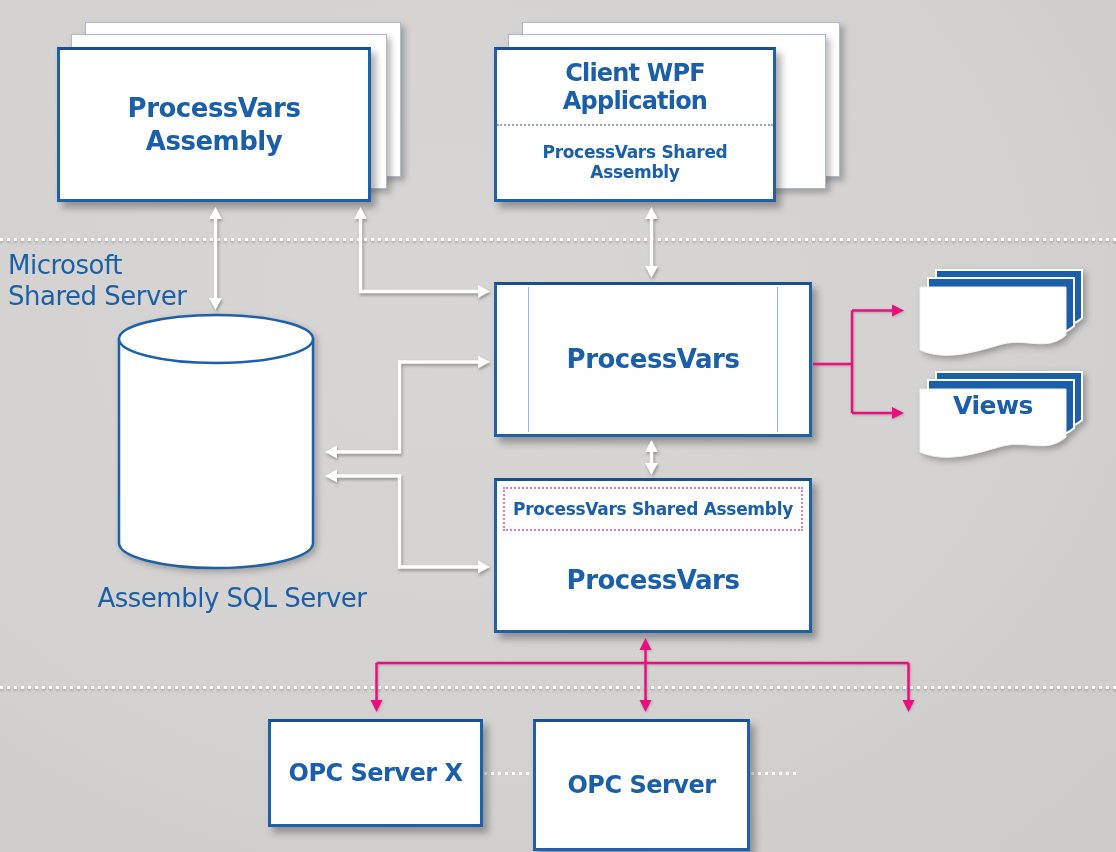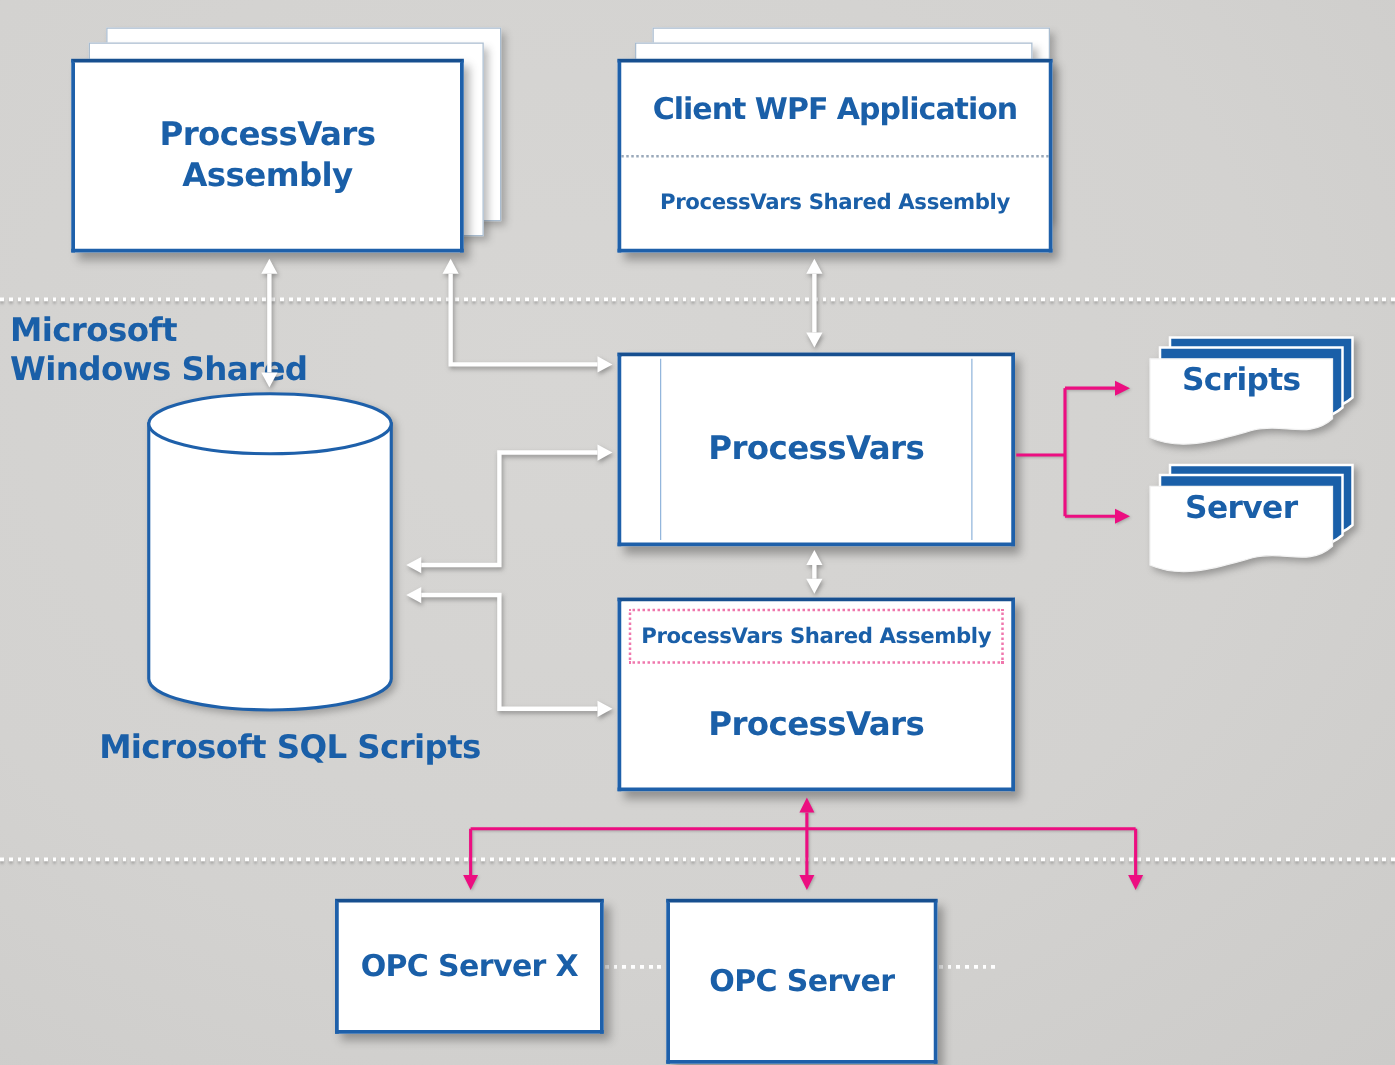--- a/index.html
+++ b/index.html
@@ -37,21 +37,21 @@
     position:absolute;height:3px;left:0;right:0;
     background:repeating-linear-gradient(90deg,#ffffff 0 3px,rgba(255,255,255,0) 3px 7px);
     filter:drop-shadow(0 2px 1px rgba(90,90,90,.35));
   }
   .dotseg{
     position:absolute;height:3px;
     background:repeating-linear-gradient(90deg,#ffffff 0 3px,rgba(255,255,255,0) 3px 7px);
   }
   
   .freelabel{
-    position:absolute;font-weight:bold;color:#1a5fa8;
+    position:absolute;font-weight:normal;color:#1a5fa8;
     font-size:26px;line-height:31px;letter-spacing:-.5px;
   }
   
   .sidebar-line{position:absolute;top:2px;bottom:2px;width:1px;background:#93b6dc;}
   
   .opc-inner{position:absolute;inset:0;display:flex;flex-direction:column;align-items:stretch;}
   .assembly-box{
     margin:6px 6px 0 6px;height:44px;border:2px dotted #f077ad;
     display:flex;align-items:center;justify-content:center;
     font-size:17px;font-weight:bold;color:#1a5fa8;letter-spacing:-.3px;box-sizing:border-box;
@@ -79,65 +79,64 @@
   <div class="page" style="left:71px;top:34px;width:316px;height:155px"></div>
   <div class="node title-lg" style="left:57px;top:47px;width:314px;height:155px">
     <div>
       <div>ProcessVars</div>
       <div>Assembly</div>
     </div>
   </div>
 
   <div class="page" style="left:522px;top:22px;width:318px;height:155px"></div>
   <div class="page" style="left:508px;top:34px;width:318px;height:155px"></div>
-  <div class="node" style="left:494px;top:47px;width:348px;height:155px">
+  <div class="node" style="left:494px;top:47px;width:282px;height:155px">
     <div class="wpf-inner">
       <div class="wpf-row t">Client WPF Application</div>
       <div class="wpf-row s">ProcessVars Shared Assembly</div>
     </div>
   </div>
 
   <div class="freelabel" style="left:8px;top:250px">
     <div>Microsoft</div>
-    <div>Windows Shared</div>
+    <div>Shared Server</div>
   </div>
 
   <svg style="left:114px;top:310px" width="204" height="268" viewBox="0 0 204 268">
     <g style="filter:drop-shadow(3px 3px 3px rgba(60,60,60,.35))">
       <path d="M5 29 V233 a97 25 0 0 0 194 0 V29 Z" fill="#ffffff" stroke="#1e60aa" stroke-width="2.5"></path>
       <ellipse cx="102" cy="29" rx="97" ry="24" fill="#ffffff" stroke="#1e60aa" stroke-width="2.5"></ellipse>
     </g>
   </svg>
-  <div class="freelabel" style="left:62px;top:583px;width:340px;text-align:center">Microsoft SQL Scripts</div>
+  <div class="freelabel" style="left:62px;top:583px;width:340px;text-align:center">Assembly SQL Server</div>
 
   <div class="node title-lg" style="left:494px;top:282px;width:318px;height:155px">
     <div class="sidebar-line" style="left:31px"></div>
     <div class="sidebar-line" style="right:31px"></div>
     <div>
       <div>ProcessVars</div>
     </div>
   </div>
 
   <svg style="left:910px;top:269px" width="180" height="100" viewBox="0 0 180 100">
     <g style="filter:drop-shadow(3px 3px 3px rgba(60,60,60,.4))">
       <path transform="translate(25,0)" d="M1 1 H147 V49 C128 66 108 52 84 58 C58 65 28 76 1 64 Z" fill="#1a5fa8" stroke="#ffffff" stroke-width="2"></path>
       <path transform="translate(17,8)" d="M1 1 H147 V49 C128 66 108 52 84 58 C58 65 28 76 1 64 Z" fill="#1a5fa8" stroke="#ffffff" stroke-width="2"></path>
       <path transform="translate(9,17)" d="M1 1 H147 V49 C128 66 108 52 84 58 C58 65 28 76 1 64 Z" fill="#ffffff" stroke="#f2f2f2" stroke-width="1"></path>
     </g>
   </svg>
-  <div class="doc-label" style="left:919px;top:289px">Scripts</div>
 
   <svg style="left:910px;top:371px" width="180" height="100" viewBox="0 0 180 100">
     <g style="filter:drop-shadow(3px 3px 3px rgba(60,60,60,.4))">
       <path transform="translate(25,0)" d="M1 1 H147 V49 C128 66 108 52 84 58 C58 65 28 76 1 64 Z" fill="#1a5fa8" stroke="#ffffff" stroke-width="2"></path>
       <path transform="translate(17,8)" d="M1 1 H147 V49 C128 66 108 52 84 58 C58 65 28 76 1 64 Z" fill="#1a5fa8" stroke="#ffffff" stroke-width="2"></path>
       <path transform="translate(9,17)" d="M1 1 H147 V49 C128 66 108 52 84 58 C58 65 28 76 1 64 Z" fill="#ffffff" stroke="#f2f2f2" stroke-width="1"></path>
     </g>
   </svg>
-  <div class="doc-label" style="left:919px;top:391px">Server</div>
+  <div class="doc-label" style="left:919px;top:391px">Views</div>
 
   <div class="node" style="left:494px;top:478px;width:318px;height:155px">
     <div class="opc-inner">
       <div class="assembly-box">ProcessVars Shared Assembly</div>
       <div class="opc-title">
         <div>ProcessVars</div>
       </div>
     </div>
   </div>
 

